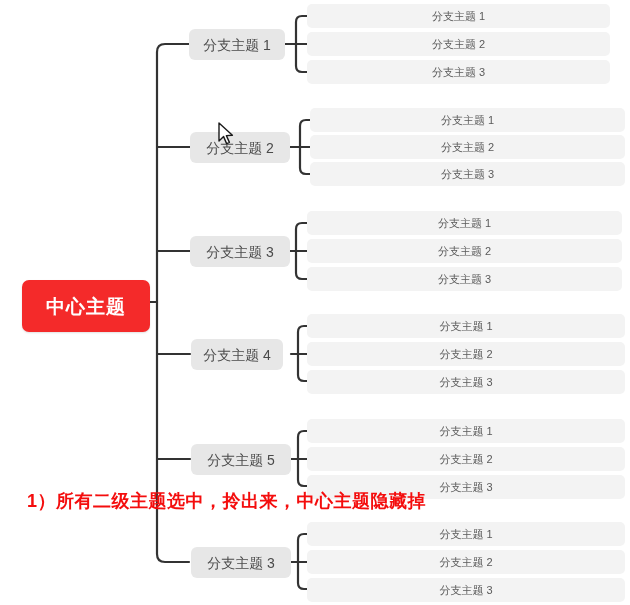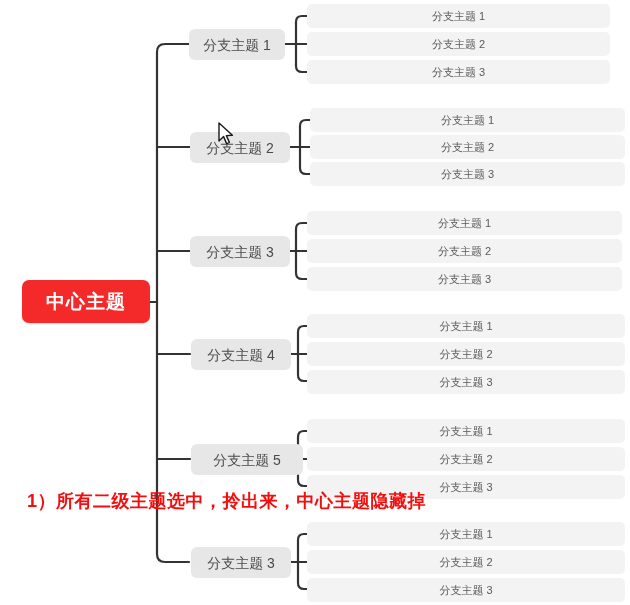--- a/index.html
+++ b/index.html
@@ -25,21 +25,21 @@
     height: 605px;
     pointer-events: none;
   }
 
   
   .center-node {
     position: absolute;
     left: 22px;
     top: 280px;
     width: 128px;
-    height: 43px;
+    height: 52px;
     background: #f42a2a;
     border-radius: 7px;
     display: flex;
     align-items: center;
     justify-content: center;
     box-shadow: 0 1px 2px rgba(0,0,0,0.12);
     z-index: 4;
   }
   .center-node .label {
     color: #ffffff;
@@ -194,34 +194,34 @@
   <div class="l3-node" style="left:307px; top:211px; width:315px;">
     <span class="label">分支主题 1</span>
   </div>
   <div class="l3-node" style="left:307px; top:239px; width:315px;">
     <span class="label">分支主题 2</span>
   </div>
   <div class="l3-node" style="left:307px; top:267px; width:315px;">
     <span class="label">分支主题 3</span>
   </div>
 
-  <div class="l2-node" style="left:191px; top:339px; width:100px;">
+  <div class="l2-node" style="left:191px; top:339px; width:92px;">
     <span class="label">分支主题 4</span>
   </div>
   <div class="l3-node" style="left:307px; top:314px; width:318px;">
     <span class="label">分支主题 1</span>
   </div>
   <div class="l3-node" style="left:307px; top:342px; width:318px;">
     <span class="label">分支主题 2</span>
   </div>
   <div class="l3-node" style="left:307px; top:370px; width:318px;">
     <span class="label">分支主题 3</span>
   </div>
 
-  <div class="l2-node" style="left:191px; top:444px; width:112px;">
+  <div class="l2-node" style="left:191px; top:444px; width:100px;">
     <span class="label">分支主题 5</span>
   </div>
   <div class="l3-node" style="left:307px; top:419px; width:318px;">
     <span class="label">分支主题 1</span>
   </div>
   <div class="l3-node" style="left:307px; top:447px; width:318px;">
     <span class="label">分支主题 2</span>
   </div>
   <div class="l3-node" style="left:307px; top:475px; width:318px;">
     <span class="label">分支主题 3</span>

